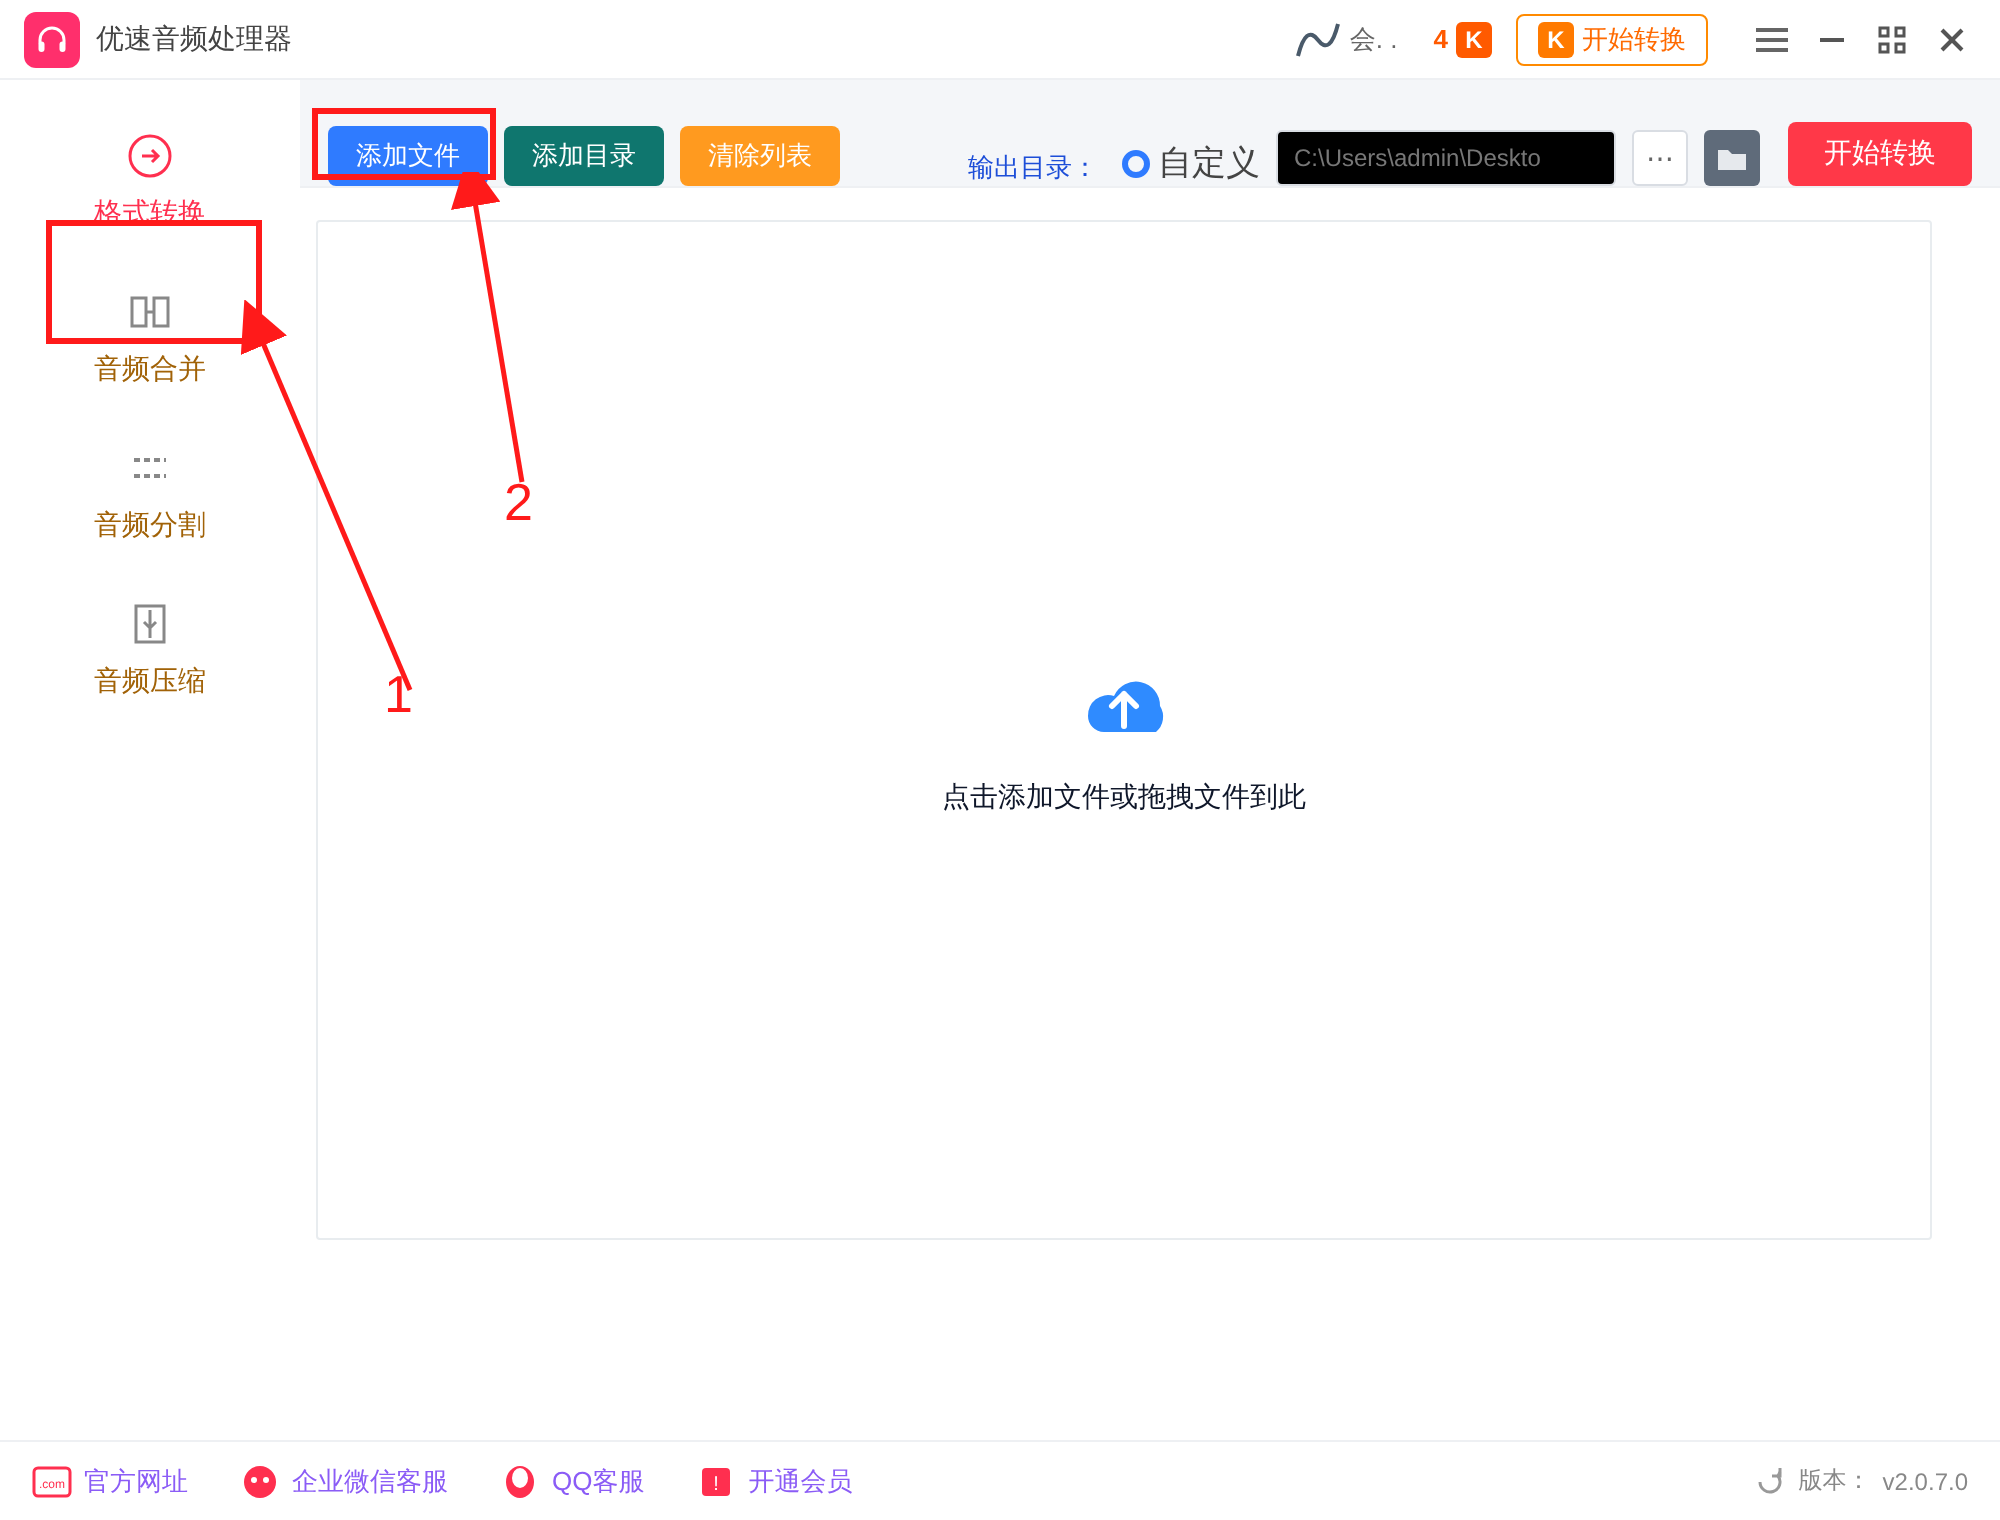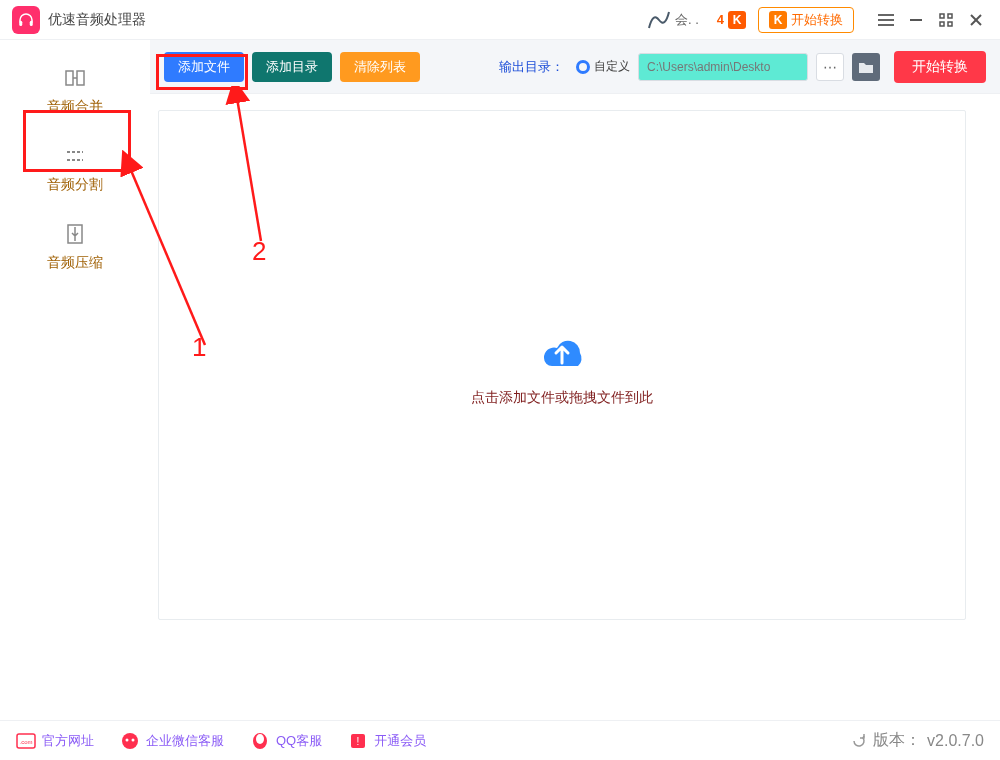--- a/index.html
+++ b/index.html
@@ -20,45 +20,45 @@
   .main { display:flex; height: calc(100% - 40px - 40px); }
 
   
   .sidebar { width: 150px; background:#fff; padding-top:10px; display:flex; flex-direction:column; align-items:center;}
   .side-item { width:100%; text-align:center; padding:14px 0 12px; cursor:pointer; color:#a16207; font-size:14px;}
   .side-item.active { color:#ff2f4f; }
   .side-icon { width:28px; height:28px; margin:0 auto 6px; display:flex; align-items:center; justify-content:center; }
 
   
   .content { flex:1; display:flex; flex-direction:column; }
-  .toolbar { height:54px; background:#f4f6f9; display:flex; align-items:center; padding:0 14px; gap:8px; border-bottom:1px solid #eef0f3;}
+  .toolbar { height:54px; background:#f4f6f9; display:flex; align-items:flex-end; padding:0 14px; gap:8px; border-bottom:1px solid #eef0f3;}
   .btn { height:30px; padding:0 14px; border:none; border-radius:4px; font-size:13px; color:#fff; cursor:pointer; }
   .btn-blue { background:#2f7bff; }
   .btn-blue2 { background:#0f766e; }
   .btn-orange { background:#ff9a1f; }
   .toolbar-spacer { flex:1; }
   .out-label { font-size:13px; color:#1d4ed8; }
-  .radio-wrap { display:flex; align-items:center; gap:4px; font-size:12px; color:#444; margin-left:4px;}
+  .radio-wrap { display:flex; align-items:center; gap:4px; font-size:17px; color:#444; margin-left:4px;}
   .radio { width:14px; height:14px; border-radius:50%; border:3px solid #2f7bff; display:inline-block;}
-  .path-input { width:170px; height:28px; border:1px solid #d9dde3; border-radius:3px; font-size:12px; color:#777; padding:0 8px; background:#5eead4;}
+  .path-input { width:170px; height:28px; border:1px solid #d9dde3; border-radius:3px; font-size:12px; color:#777; padding:0 8px; background:#000000;}
   .dots-btn { width:28px; height:28px; border:1px solid #d9dde3; border-radius:3px; background:#fff; color:#666; font-size:14px; cursor:pointer; display:flex; align-items:center; justify-content:center;}
   .folder-btn { width:28px; height:28px; border-radius:3px; background:#5f6b7a; cursor:pointer; display:flex; align-items:center; justify-content:center;}
   .start-btn { height:32px; padding:0 18px; background:#ff3848; color:#ffffff; border:none; border-radius:4px; font-size:14px; cursor:pointer; margin-left:6px;}
 
   .stage-wrap { flex:1; padding:16px 34px 20px 8px; background:#fff; }
   .stage { width:100%; height:100%; max-height:510px; border:1px solid #e8ecef; border-radius:2px; display:flex; flex-direction:column; align-items:center; justify-content:center; background:#fff;}
   .cloud { margin-bottom:14px; }
-  .drop-text { color:#7f1d1d; font-size:14px; }
+  .drop-text { color:#0f172a; font-size:14px; }
 
   
   .footer { height:40px; border-top:1px solid #eef0f3; display:flex; align-items:center; padding:0 16px; gap:26px;}
   .foot-link { display:flex; align-items:center; gap:6px; font-size:13px; color:#8b5cf6; cursor:pointer;}
   .foot-icon { width:20px; height:20px; display:flex; align-items:center; justify-content:center;}
   .footer-spacer { flex:1; }
-  .version { font-size:16px; color:#888; display:flex; align-items:center; gap:6px;}
+  .version { font-size:12px; color:#888; display:flex; align-items:center; gap:6px;}
 
   
   .annot-box { position:absolute; border:3px solid #ff1a1a; pointer-events:none; }
   .annot-label { position:absolute; color:#ff1a1a; font-size:26px; font-weight:500; pointer-events:none; }
   svg.annot-arrow { position:absolute; pointer-events:none; }
 </style>
 </head>
 <body>
 
 <div class="titlebar">
@@ -109,20 +109,29 @@
     <svg width="14" height="14" viewBox="0 0 14 14">
         <line x1="2" y1="2" x2="12" y2="12" stroke="#555" stroke-width="2"></line>
         <line x1="12" y1="2" x2="2" y2="12" stroke="#555" stroke-width="2"></line>
       </svg>
   </div>
 </div>
 
 <div class="main">
 
   <div class="sidebar">
+    <div class="side-item active">
+      <div class="side-icon">
+        <svg width="26" height="26" viewBox="0 0 26 26">
+            <circle cx="13" cy="13" r="10" stroke="#ff2f4f" stroke-width="1.5" fill="none"></circle>
+            <path d="M9 13h8M14 10l3 3-3 3" stroke="#ff2f4f" stroke-width="1.5" fill="none"></path>
+          </svg>
+      </div>
+      <div>格式转换</div>
+    </div>
     <div class="side-item">
       <div class="side-icon">
         <svg width="26" height="26" viewBox="0 0 26 26">
             <rect x="4" y="6" width="7" height="14" stroke="#888" stroke-width="1.5" fill="none"></rect>
             <rect x="15" y="6" width="7" height="14" stroke="#888" stroke-width="1.5" fill="none"></rect>
             <line x1="11" y1="13" x2="15" y2="13" stroke="#888" stroke-width="1.5"></line>
           </svg>
       </div>
       <div>音频合并</div>
     </div>

